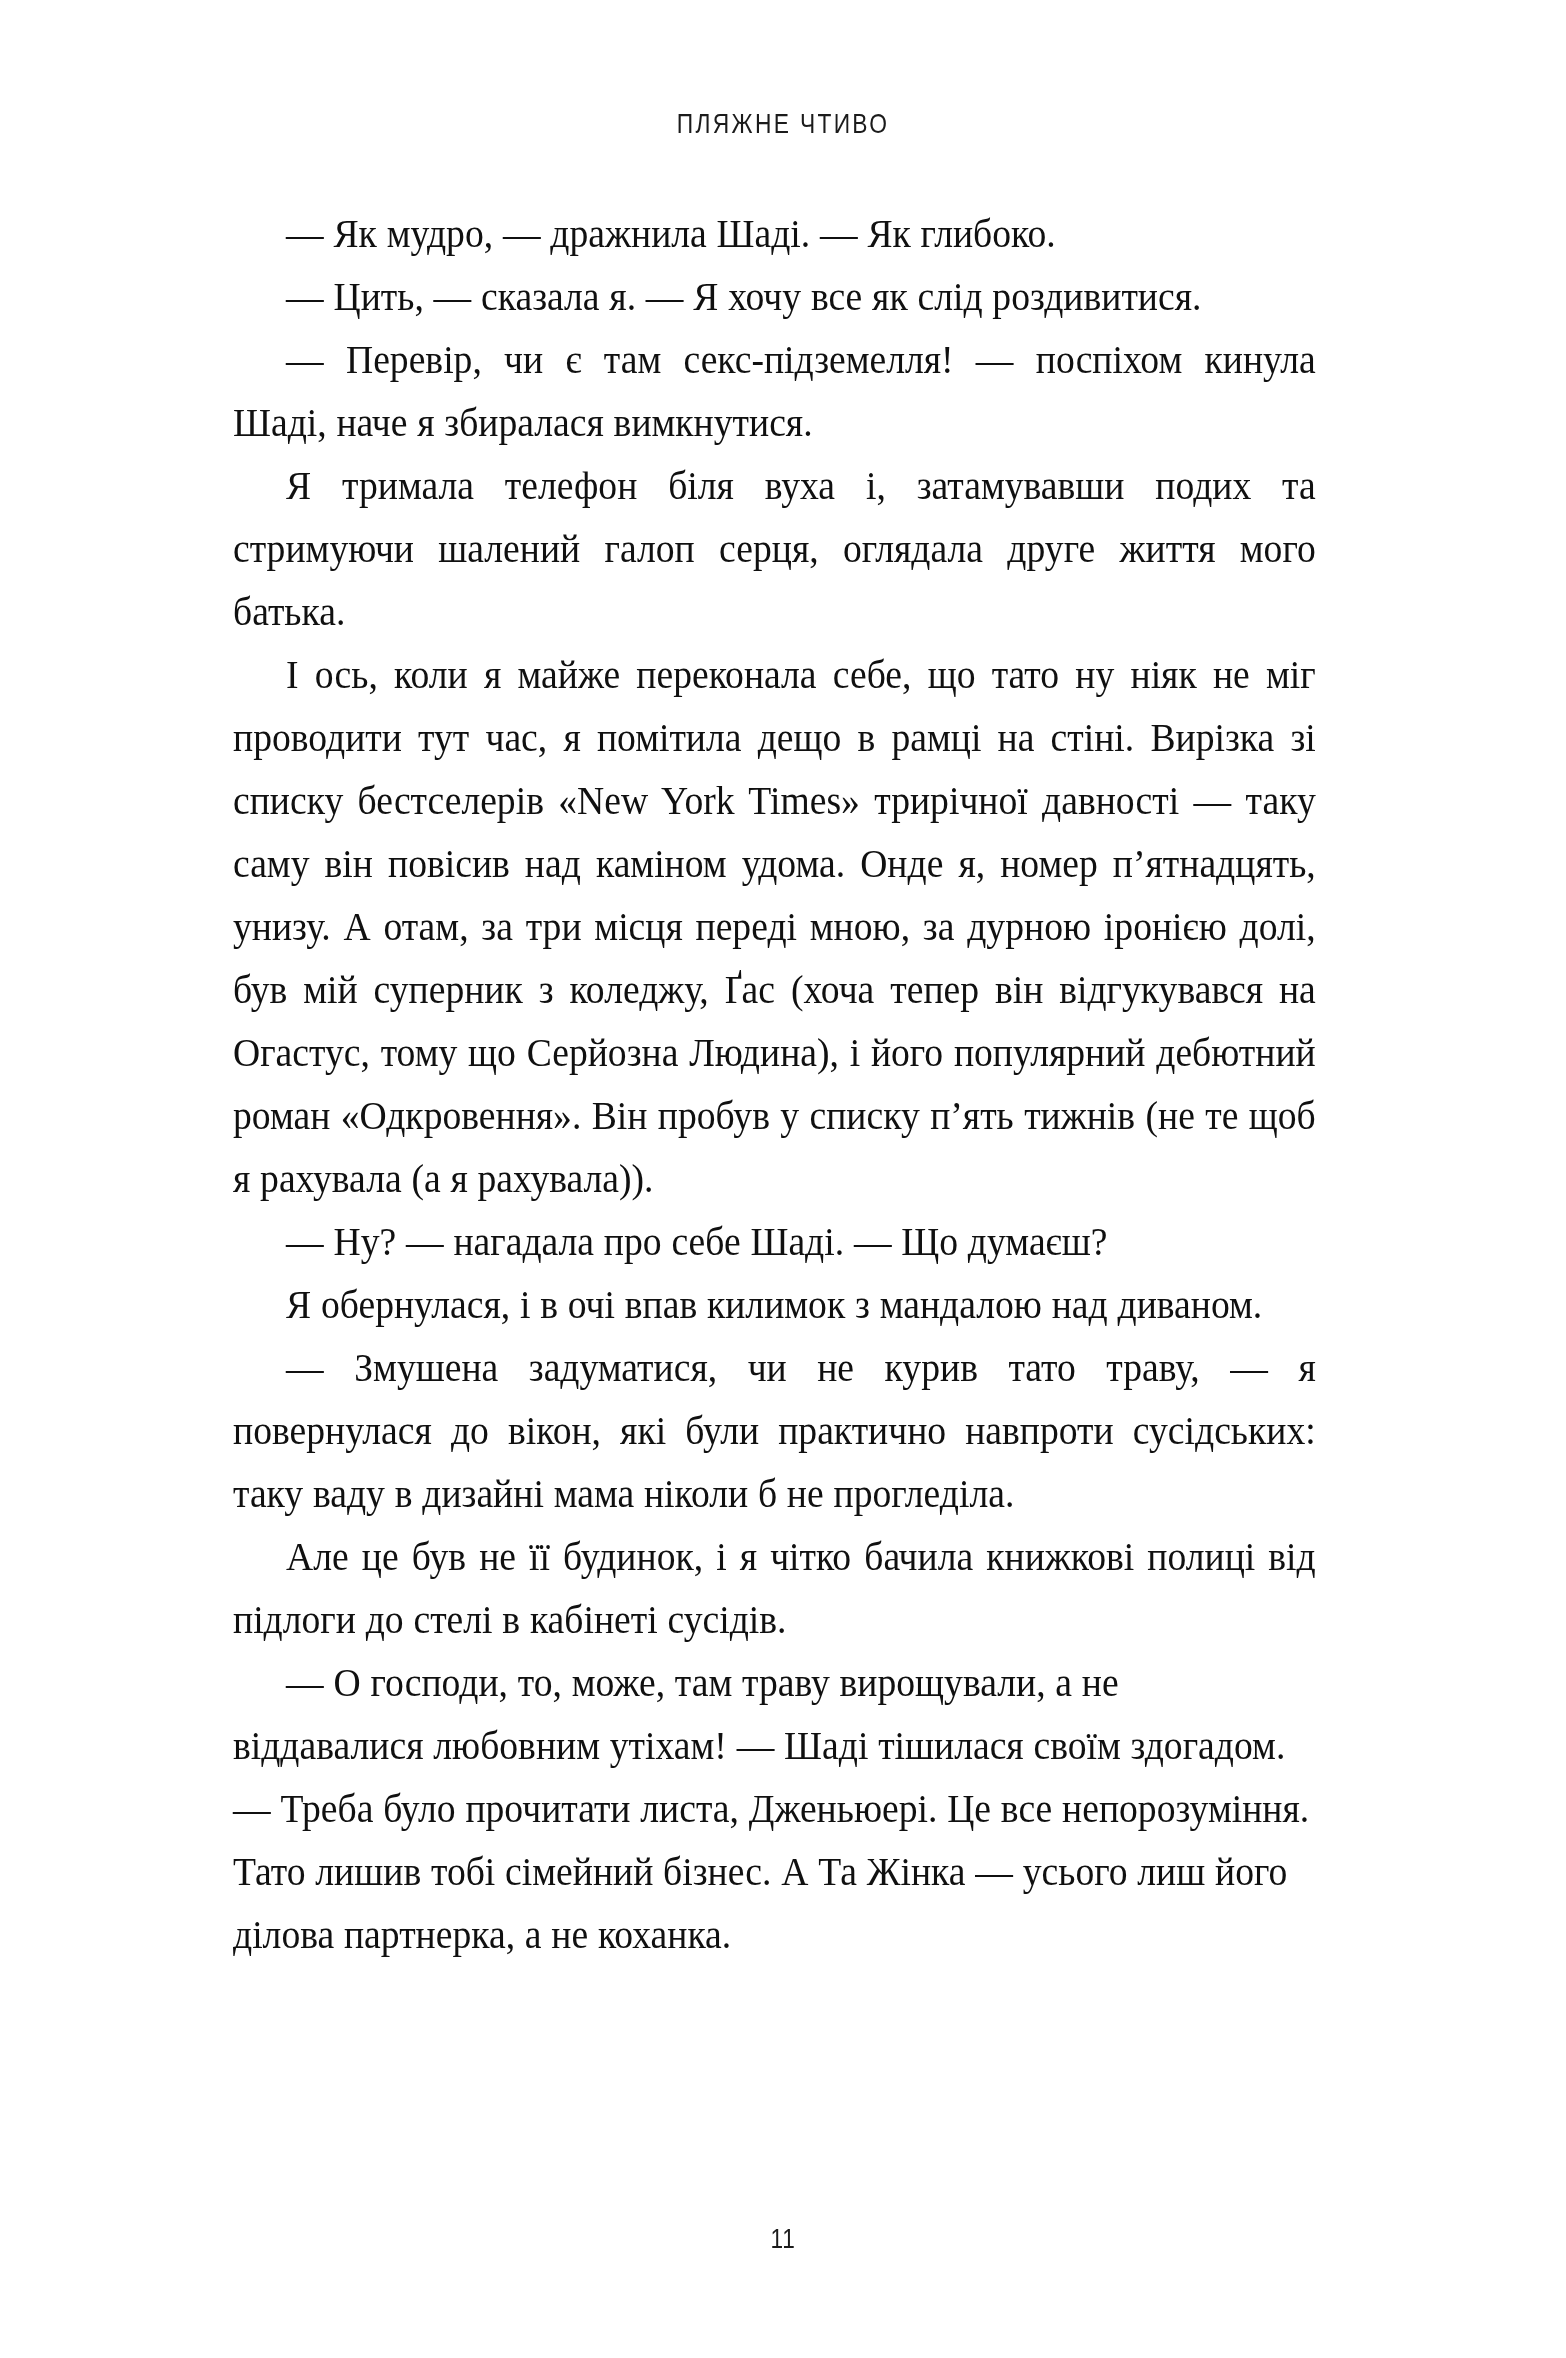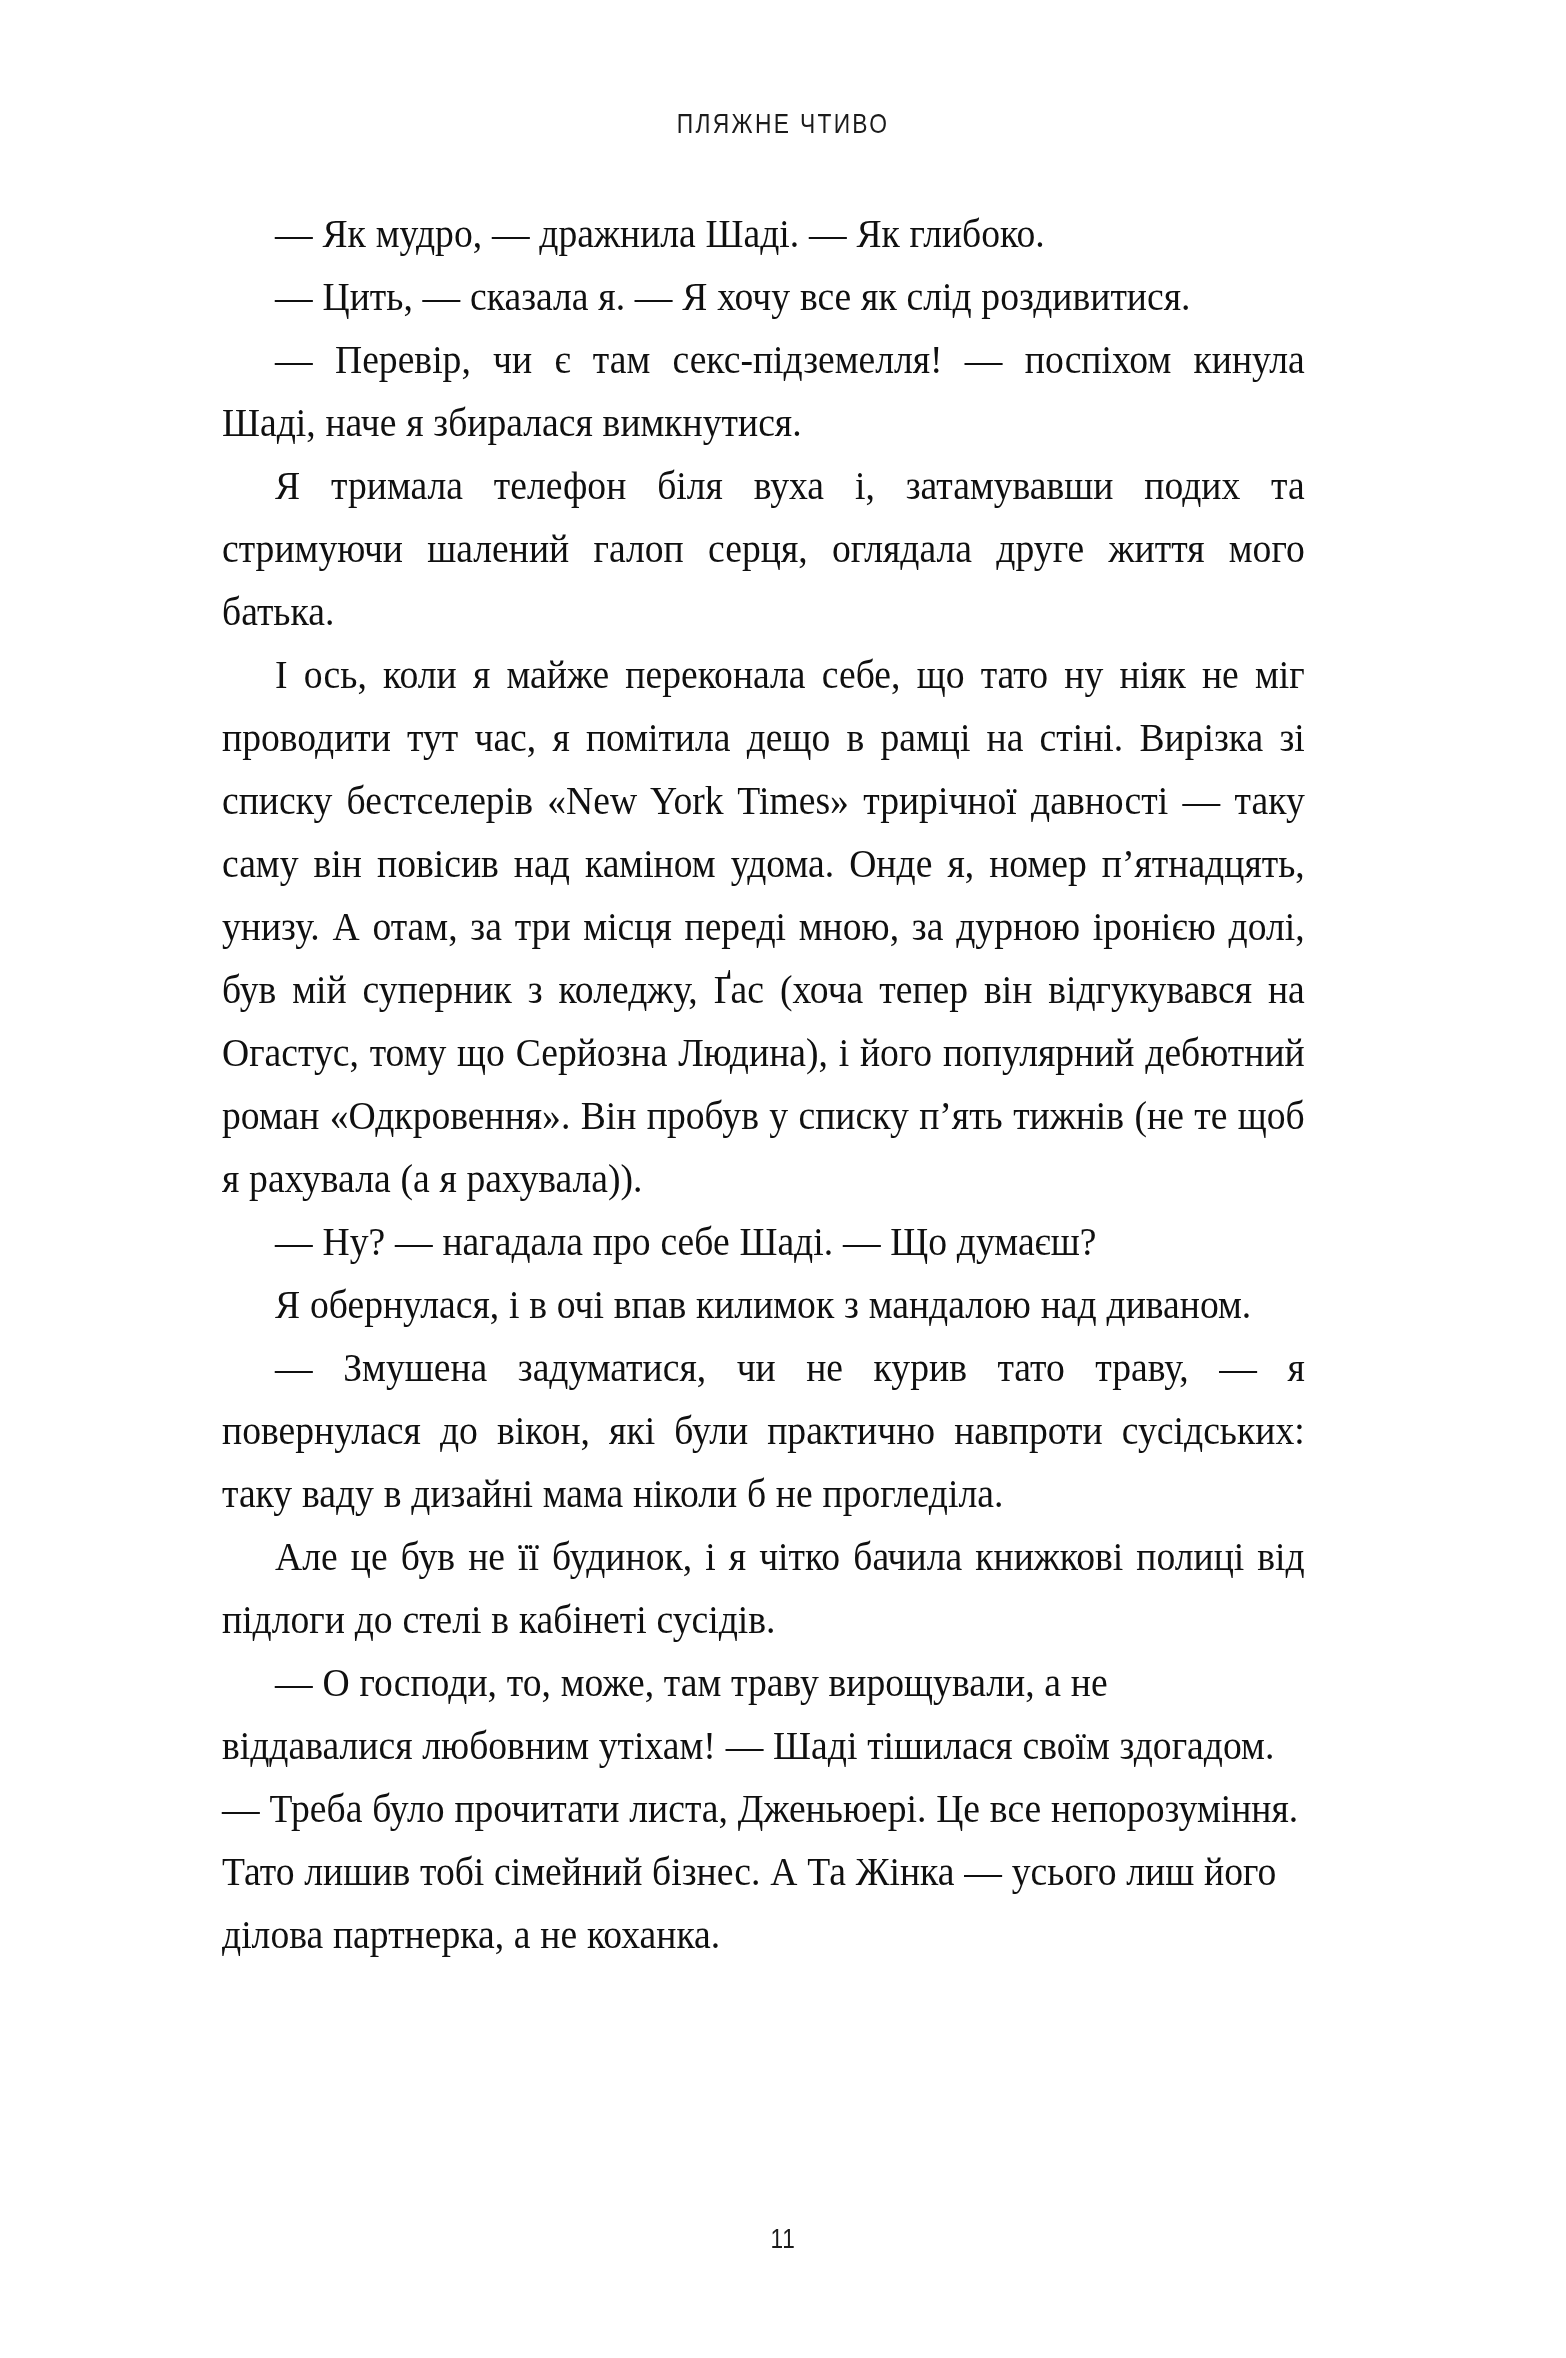--- a/index.html
+++ b/index.html
@@ -32,21 +32,21 @@
     letter-spacing: 2.9px;
     color: #1b1b1b;
     transform: scaleX(0.80);
     transform-origin: center top;
     white-space: nowrap;
   }
 
   
   .textblock {
     position: absolute;
-    left: 222px;
+    left: 233px;
     top: 186px;
     width: 1122px;
   }
 
   .para {
     margin: 0;
     font-family: "Liberation Serif", "DejaVu Serif", serif;
     font-size: 39px;
     line-height: 63px;
     color: #101010;

